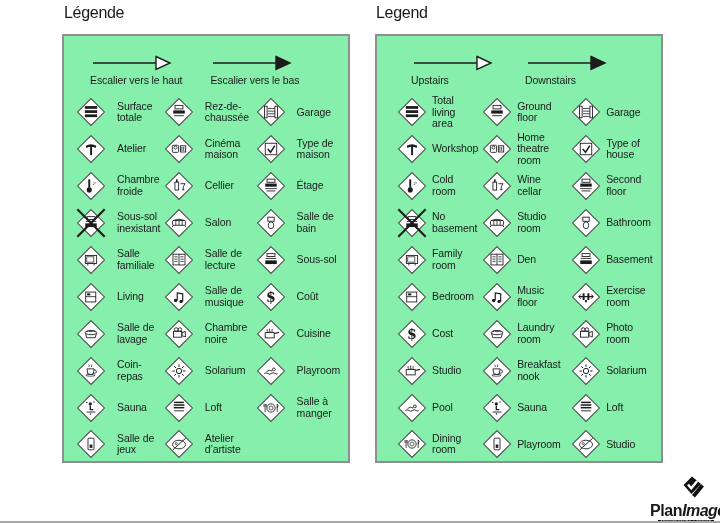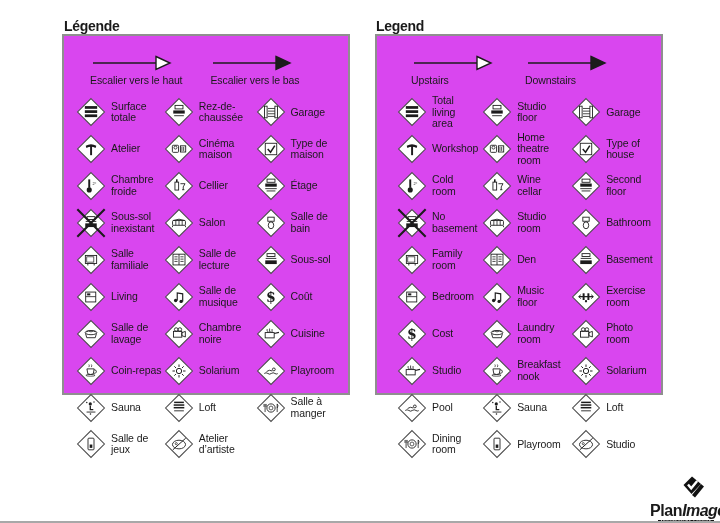--- a/index.html
+++ b/index.html
@@ -1,33 +1,33 @@
 <!DOCTYPE html>
 <html><head>
 <meta charset="utf-8">
 <style>
   html,body{margin:0;padding:0;background:#fff;}
   body{width:720px;height:523px;position:relative;overflow:hidden;
        font-family:"Liberation Sans",sans-serif;color:#1a1a1a;}
-  .page-title{position:absolute;top:18px;font-size:14px;font-weight:bold;letter-spacing:-0.3px;}
+  .page-title{position:absolute;top:4px;font-size:16px;font-weight:normal;letter-spacing:-0.3px;}
   #title-fr{left:64px;}
   #title-en{left:376px;}
-  .panel{position:absolute;top:34px;width:288px;height:361px;border:2px solid #8f8f8f;background:#d946ef;box-sizing:border-box;padding:14px 6px 4px 12px;}
+  .panel{position:absolute;top:34px;width:288px;height:429px;border:2px solid #8f8f8f;background:#86efac;box-sizing:border-box;padding:14px 6px 4px 12px;}
   #panel-fr{left:62px;}
   #panel-en{left:375px;padding-left:20px;}
   .arrow-row{display:flex;gap:28px;margin:4px 0 8px 14px;}
   .arrow-block{display:flex;flex-direction:column;}
   .arrow-block svg{display:block;}
   .arrow-label{font-size:10.5px;margin-top:2px;white-space:nowrap;letter-spacing:-0.1px;}
   .legend-grid{display:grid;grid-template-columns:33% 34.5% 32.5%;}
   .cell{display:flex;align-items:center;gap:5px;min-height:36.9px;}
   .cell-icon{flex:0 0 auto;width:30px;height:30px;}
   .cell-icon svg{width:30px;height:30px;display:block;}
   .cell-label{font-size:10.5px;line-height:1.12;letter-spacing:-0.1px;}
-  #panel-fr .cell-label{max-width:60px;}
+  #panel-fr .cell-label{max-width:60px;margin-left:6px;}
   #panel-en .cell-label{max-width:46px;}
   .bottom-line{position:absolute;left:0;bottom:0;width:720px;height:2px;background:#a8a8a8;}
   .logo{position:absolute;left:650px;top:476px;width:70px;}
   .logo-icon{display:block;margin:0 0 -2px 30px;}
   .logo-text{font-size:16px;font-weight:bold;white-space:nowrap;letter-spacing:-0.4px;}
   .logo-text .it{font-style:italic;letter-spacing:-0.6px;}
   .logo-tag{margin:0 0 0 8px;background:#111;color:#fff;font-size:3.5px;width:56px;text-align:center;
             padding:1px 0;letter-spacing:0.3px;line-height:1;}
 </style>
 </head>
@@ -422,21 +422,21 @@
       </div>
       <div class="cell">
         <span class="cell-icon">
           <svg viewBox="0 0 34 34">
             <path d="M17 1.8 L32.2 17 L17 32.2 L1.8 17 Z" fill="#fff" stroke="#4a4a4a" stroke-width="1.2"></path>
             <rect x="12.5" y="9.5" width="9" height="4" fill="none" stroke="#1c1c1c"></rect>
             <rect x="10.5" y="15.2" width="13" height="3.6" fill="#1c1c1c"></rect>
             <line x1="11.5" y1="21.2" x2="22.5" y2="21.2" stroke="#1c1c1c"></line>
           </svg>
         </span>
-        <span class="cell-label">Studio floor</span>
+        <span class="cell-label">Ground floor</span>
       </div>
       <div class="cell">
         <span class="cell-icon">
           <svg viewBox="0 0 34 34">
             <path d="M17 1.8 L32.2 17 L17 32.2 L1.8 17 Z" fill="#fff" stroke="#4a4a4a" stroke-width="1.2"></path>
             <rect x="9.6" y="10.4" width="3" height="13.2" fill="none" stroke="#1c1c1c"></rect>
             <rect x="21.4" y="10.4" width="3" height="13.2" fill="none" stroke="#1c1c1c"></rect>
             <path d="M13.6 13 h7.8 M13.6 16 h7.8 M13.6 19 h7.8 M13.6 22 h7.8" stroke="#1c1c1c" stroke-width="0.9" fill="none"></path>
           </svg>
         </span>

